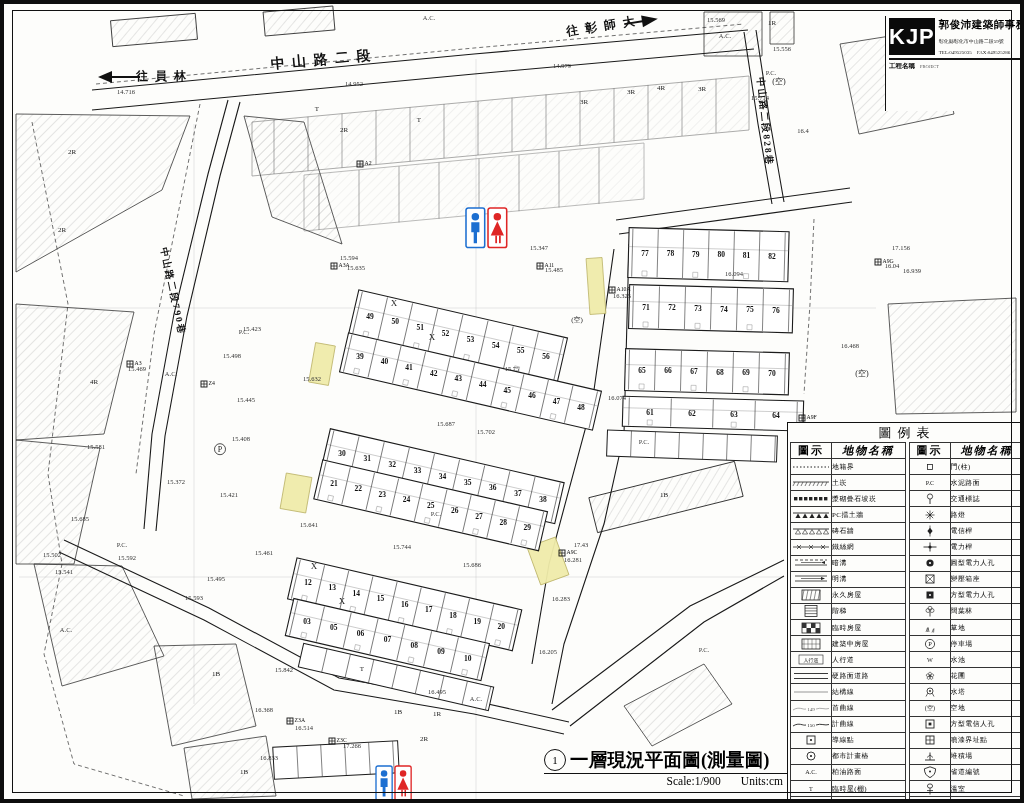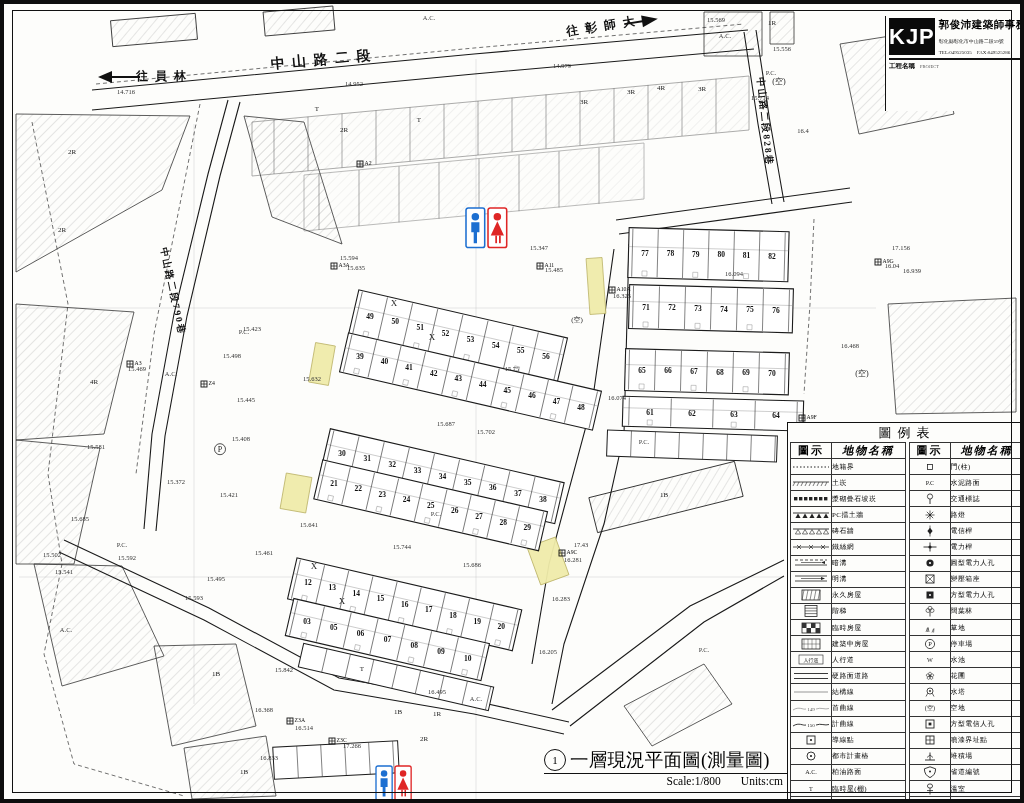--- a/index.html
+++ b/index.html
@@ -26,21 +26,21 @@
   table.ltab td,table.ltab th{border:0.8px solid #333;padding:0;height:15.1px;overflow:hidden;}
   table.ltab th{font-size:11px;font-weight:bold;letter-spacing:2px;}
   td.lsymc{width:40px;text-align:center;vertical-align:middle;}
   td.lname{width:74px;font-size:6.9px;padding-left:3px;letter-spacing:.5px;white-space:nowrap;}
   th.lsymc{width:40px;} th.lname{width:74px;font-style:italic;}
   svg.lsym{display:block;margin:0 auto;}
   
   #footer{position:absolute;left:540px;top:743px;width:243px;height:50px;background:rgba(253,253,251,.92);box-sizing:border-box;}
   .f-row1{display:flex;align-items:center;gap:4px;border-bottom:1.6px solid #111;padding-bottom:1px;}
   .f-circle{min-width:20px;height:20px;border:1.2px solid #111;border-radius:50%;display:flex;align-items:center;justify-content:center;font-size:11px;}
-  .f-title{font-size:18.5px;font-weight:normal;white-space:nowrap;letter-spacing:.2px;}
+  .f-title{font-size:18.5px;font-weight:bold;white-space:nowrap;letter-spacing:.2px;}
   .f-row2{display:flex;justify-content:flex-end;gap:20px;font-size:11.5px;padding:1px 4px 0 0;}
 </style>
 </head>
 <body>
 
 <div id="sheet">
   <svg id="map-svg" width="1024" height="803">
       <defs>
         <pattern id="hatch" width="5" height="5" patternUnits="userSpaceOnUse" patternTransform="rotate(45)">
           <line x1="0" y1="0" x2="0" y2="5" stroke="#8a8a8a" stroke-width="0.7"></line>
@@ -1069,19 +1069,19 @@
       </table>
     </div>
   </div>
 
   <div id="footer">
     <div class="f-row1">
       <div class="f-circle">1</div>
       <div class="f-title">一層現況平面圖(測量圖)</div>
     </div>
     <div class="f-row2">
-      <span>Scale:1/800</span>
+      <span>Scale:1/900</span>
       <span>Units:cm</span>
     </div>
   </div>
 
   <div id="frame"></div>
 </div>
 
 </body></html>

